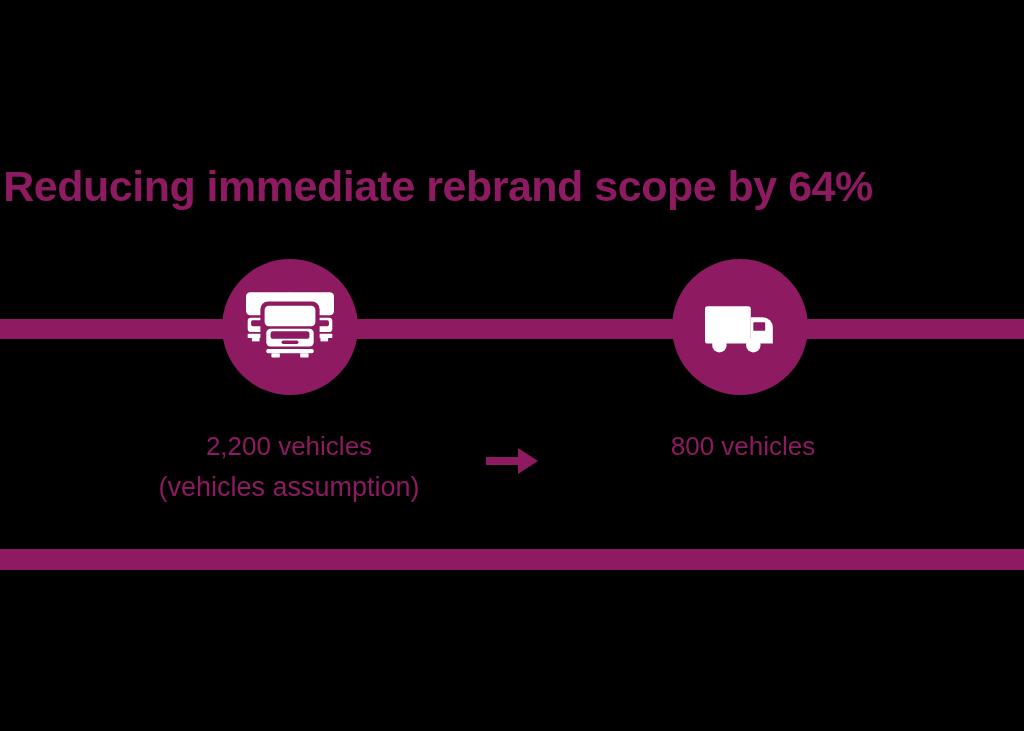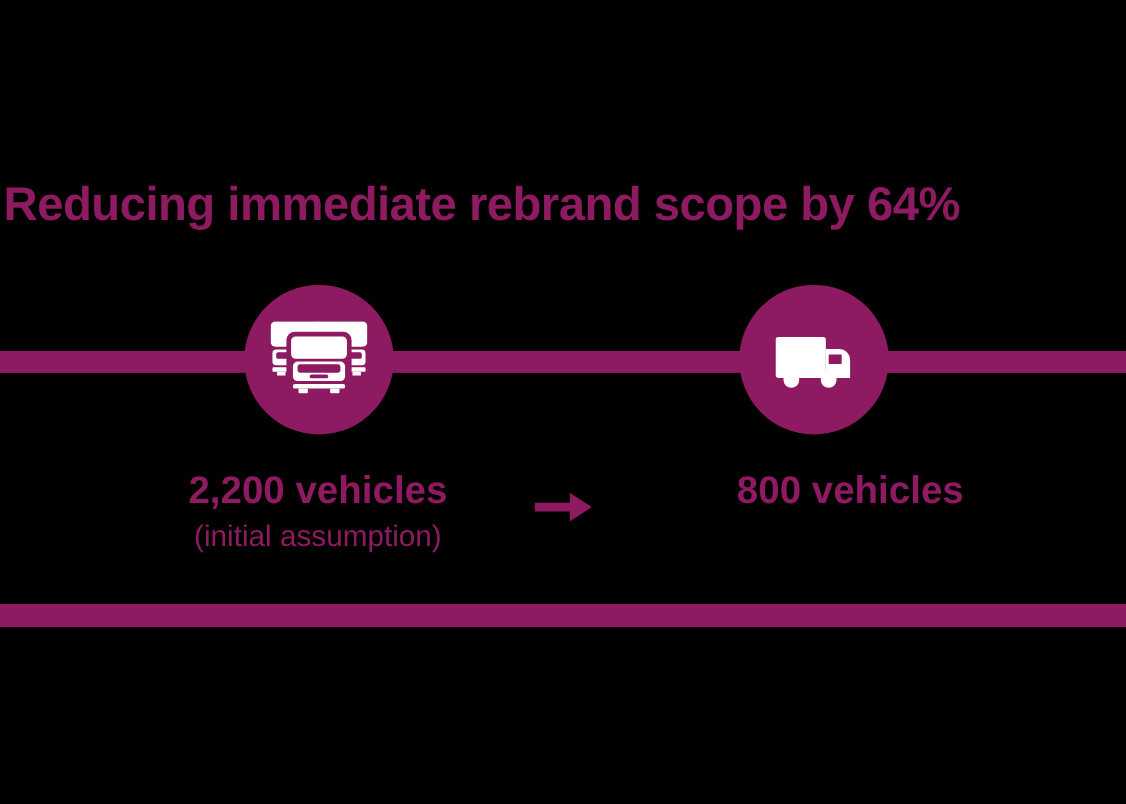--- a/index.html
+++ b/index.html
@@ -52,25 +52,25 @@
   .circle.right{left:672px;}
   .circle svg{display:block;}
   .label-block{
     position:absolute;
     top:427px;
     width:320px;
     text-align:center;
     color:var(--brand);
   }
   .label-block.left{left:129px;}
-  .label-block.right{left:613px;}
+  .label-block.right{left:583px;}
   .label-value{
-    font-size:35px;
+    font-size:26px;
     line-height:38px;
-    font-weight:bold;
+    font-weight:normal;
     margin-bottom:6px;
   }
   .label-caption{
     font-size:27px;
     line-height:32px;
   }
   .arrow{
     position:absolute;
     left:486px;top:446px;
     width:52px;height:30px;
@@ -129,21 +129,21 @@
         <path d="M54,13 h14 a12,12 0 0 1 12,12 v19 h-26 z"></path>
         <circle cx="17" cy="46" r="8.5"></circle>
         <circle cx="57" cy="46" r="8.5"></circle>
       </g>
       <rect x="57" y="19" width="14" height="10" rx="1" fill="var(--brand)"></rect>
     </svg>
   </div>
 
   <div class="label-block left">
     <div class="label-value">2,200 vehicles</div>
-    <div class="label-caption">(initial assumption)</div>
+    <div class="label-caption">(vehicles assumption)</div>
   </div>
 
   <svg class="arrow" viewBox="0 0 52 30" xmlns="http://www.w3.org/2000/svg">
     <rect x="0" y="11" width="34" height="8" fill="var(--brand)"></rect>
     <path d="M32,2 L52,15 L32,28 Z" fill="var(--brand)"></path>
   </svg>
 
   <div class="label-block right">
     <div class="label-value">800 vehicles</div>
   </div>

